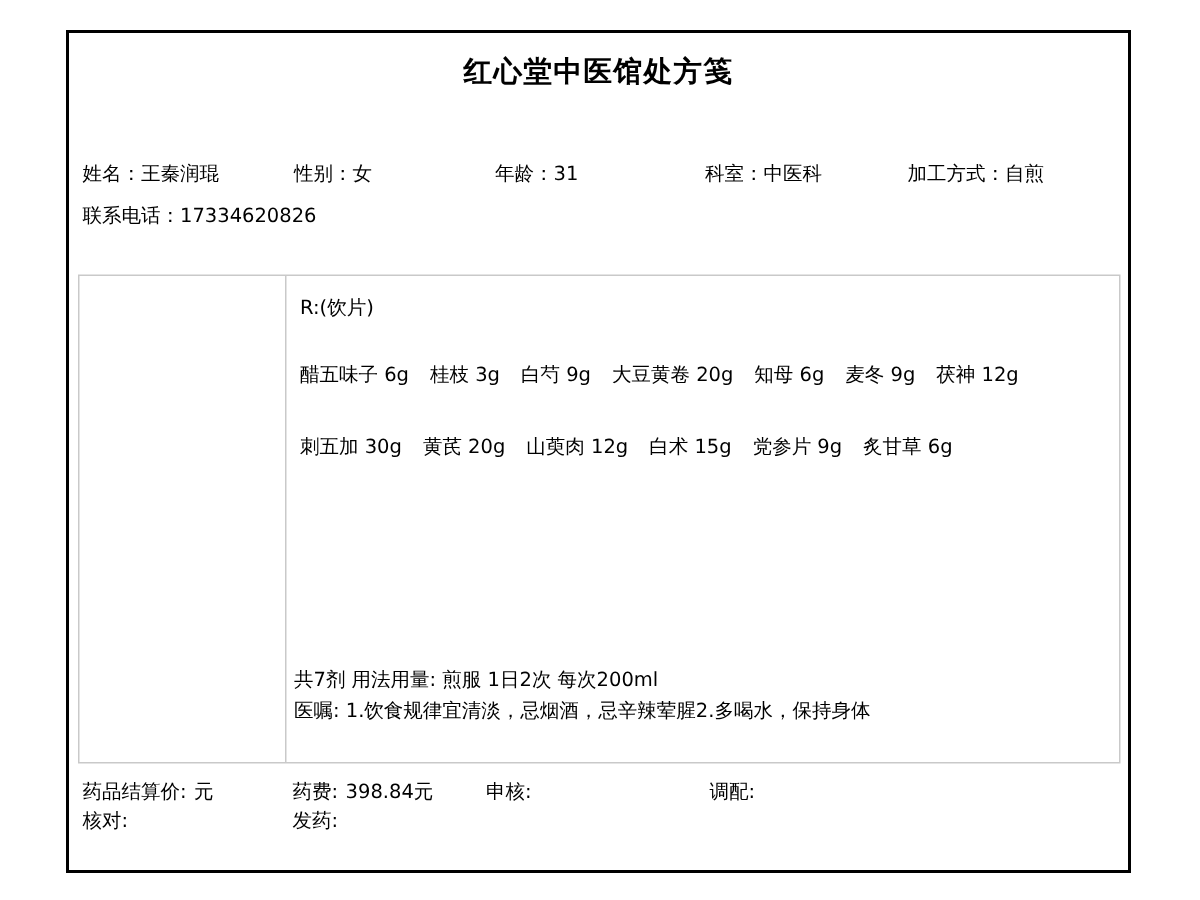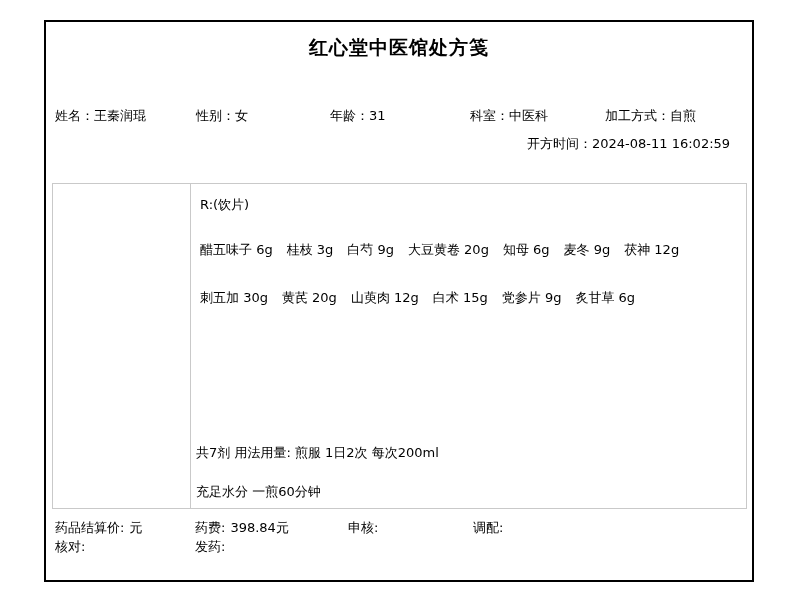--- a/index.html
+++ b/index.html
@@ -64,43 +64,43 @@
   <div class="abs" style="left:330px;top:107px">
     <span>年龄</span><span>：</span><span>31</span>
   </div>
   <div class="abs" style="left:470px;top:107px">
     <span>科室</span><span>：</span><span>中医科</span>
   </div>
   <div class="abs" style="left:605px;top:107px">
     <span>加工方式</span><span>：</span><span>自煎</span>
   </div>
 
-  <div class="abs" style="left:527px;top:135px">
-    <span>开方时间</span><span>：</span><span>2024-08-11 16:02:59</span>
+  <div class="abs" style="left:55px;top:135px">
+    <span>联系电话</span><span>：</span><span>17334620826</span>
   </div>
 
   <div class="rx-box"></div>
   <div class="rx-divider"></div>
 
 
   <div class="abs" style="left:200px;top:196px">R:(饮片)</div>
 
   <div class="abs herb-line" style="left:200px;top:241px"><span class="herb">醋五味子 6g</span><span class="herb">桂枝 3g</span><span class="herb">白芍 9g</span><span class="herb">大豆黄卷 20g</span><span class="herb">知母 6g</span><span class="herb">麦冬 9g</span><span class="herb">茯神 12g</span></div>
   <div class="abs herb-line" style="left:200px;top:289px"><span class="herb">刺五加 30g</span><span class="herb">黄芪 20g</span><span class="herb">山萸肉 12g</span><span class="herb">白术 15g</span><span class="herb">党参片 9g</span><span class="herb">炙甘草 6g</span></div>
 
   <div class="abs" style="left:196px;top:444px">共7剂 用法用量: 煎服 1日2次 每次200ml</div>
-  <div class="abs" style="left:196px;top:483px">充足水分 一煎60分钟</div>
+  <div class="abs" style="left:196px;top:465px">医嘱: 1.饮食规律宜清淡，忌烟酒，忌辛辣荤腥2.多喝水，保持身体</div>
 
   <div class="abs" style="left:55px;top:519px">
     <span>药品结算价:</span><span class="fv">元</span>
   </div>
   <div class="abs" style="left:195px;top:519px">
     <span>药费:</span><span class="fv">398.84元</span>
   </div>
-  <div class="abs" style="left:348px;top:519px">
+  <div class="abs" style="left:324px;top:519px">
     <span>申核:</span><span class="fv"></span>
   </div>
   <div class="abs" style="left:473px;top:519px">
     <span>调配:</span><span class="fv"></span>
   </div>
   <div class="abs" style="left:55px;top:538px">
     <span>核对:</span><span class="fv"></span>
   </div>
   <div class="abs" style="left:195px;top:538px">
     <span>发药:</span><span class="fv"></span>

